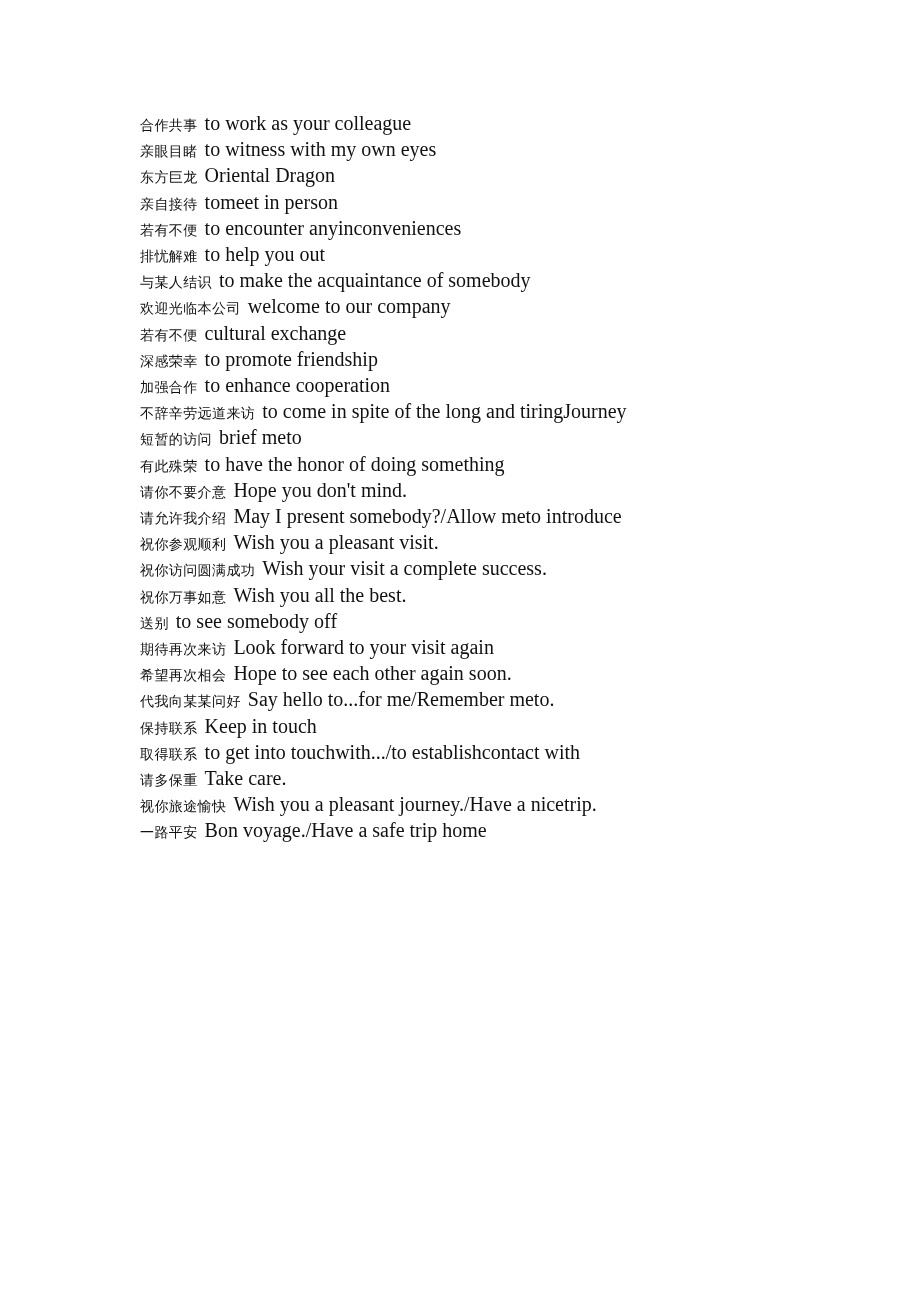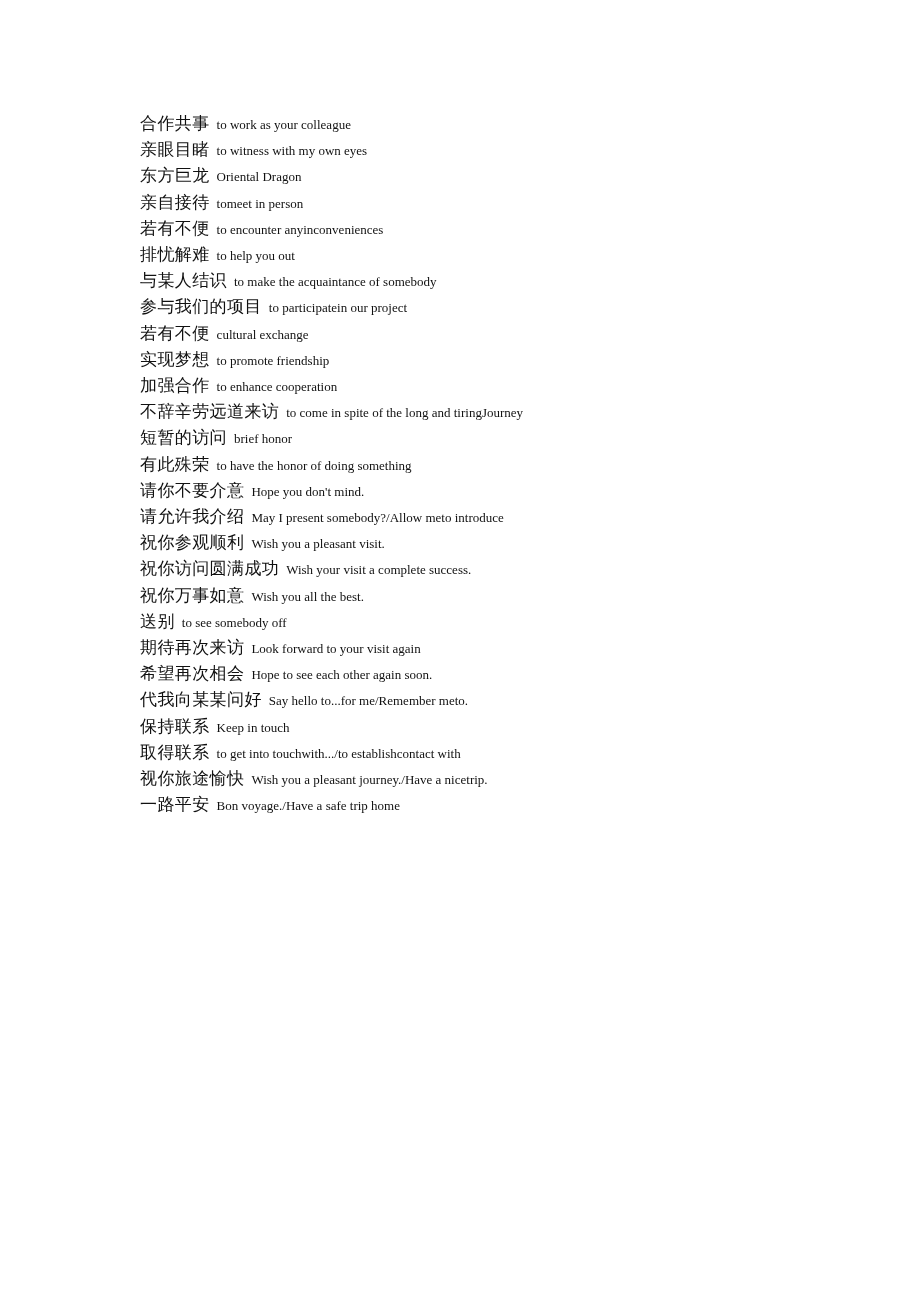--- a/index.html
+++ b/index.html
@@ -32,58 +32,59 @@
     width: 700px;
   }
   .entry {
     font-size: 16.5px;
     line-height: 24.2px;
     white-space: nowrap;
     color: #111111;
   }
   .zh {
     font-family: "DejaVu Sans", "Liberation Sans", sans-serif;
-    font-size: 17px;
+    font-size: 14px;
     letter-spacing: 0.4px;
   }
   .sep {
     display: inline-block;
     width: 7px;
   }
   .en {
     font-family: "Liberation Serif", "DejaVu Serif", serif;
-    font-size: 13px;
+    font-size: 20px;
   }
 </style>
 </head>
 <body>
 
 <div class="page" style="background: rgb(255, 255, 255);">
   <div class="content" style="color: rgb(17, 17, 17);">
       <div class="entry"><span class="zh">合作共事</span><span class="sep"></span><span class="en">to work as your colleague</span></div>
       <div class="entry"><span class="zh">亲眼目睹</span><span class="sep"></span><span class="en">to witness with my own eyes</span></div>
       <div class="entry"><span class="zh">东方巨龙</span><span class="sep"></span><span class="en">Oriental Dragon</span></div>
       <div class="entry"><span class="zh">亲自接待</span><span class="sep"></span><span class="en">tomeet in person</span></div>
       <div class="entry"><span class="zh">若有不便</span><span class="sep"></span><span class="en">to encounter anyinconveniences</span></div>
       <div class="entry"><span class="zh">排忧解难</span><span class="sep"></span><span class="en">to help you out</span></div>
       <div class="entry"><span class="zh">与某人结识</span><span class="sep"></span><span class="en">to make the acquaintance of somebody</span></div>
-      <div class="entry"><span class="zh">参与我们的项目</span><span class="sep"></span><span class="en">to participatein our project</span></div>
+      <div class="entry"><span class="zh">欢迎光临本公司</span><span class="sep"></span><span class="en">welcome to our company</span></div>
       <div class="entry"><span class="zh">若有不便</span><span class="sep"></span><span class="en">cultural exchange</span></div>
-      <div class="entry"><span class="zh">实现梦想</span><span class="sep"></span><span class="en">to promote friendship</span></div>
+      <div class="entry"><span class="zh">深感荣幸</span><span class="sep"></span><span class="en">to promote friendship</span></div>
       <div class="entry"><span class="zh">加强合作</span><span class="sep"></span><span class="en">to enhance cooperation</span></div>
       <div class="entry"><span class="zh">不辞辛劳远道来访</span><span class="sep"></span><span class="en">to come in spite of the long and tiringJourney</span></div>
-      <div class="entry"><span class="zh">短暂的访问</span><span class="sep"></span><span class="en">brief honor</span></div>
+      <div class="entry"><span class="zh">短暂的访问</span><span class="sep"></span><span class="en">brief meto</span></div>
       <div class="entry"><span class="zh">有此殊荣</span><span class="sep"></span><span class="en">to have the honor of doing something</span></div>
       <div class="entry"><span class="zh">请你不要介意</span><span class="sep"></span><span class="en">Hope you don't mind.</span></div>
       <div class="entry"><span class="zh">请允许我介绍</span><span class="sep"></span><span class="en">May I present somebody?/Allow meto introduce</span></div>
       <div class="entry"><span class="zh">祝你参观顺利</span><span class="sep"></span><span class="en">Wish you a pleasant visit.</span></div>
       <div class="entry"><span class="zh">祝你访问圆满成功</span><span class="sep"></span><span class="en">Wish your visit a complete success.</span></div>
       <div class="entry"><span class="zh">祝你万事如意</span><span class="sep"></span><span class="en">Wish you all the best.</span></div>
       <div class="entry"><span class="zh">送别</span><span class="sep"></span><span class="en">to see somebody off</span></div>
       <div class="entry"><span class="zh">期待再次来访</span><span class="sep"></span><span class="en">Look forward to your visit again</span></div>
       <div class="entry"><span class="zh">希望再次相会</span><span class="sep"></span><span class="en">Hope to see each other again soon.</span></div>
       <div class="entry"><span class="zh">代我向某某问好</span><span class="sep"></span><span class="en">Say hello to...for me/Remember meto.</span></div>
       <div class="entry"><span class="zh">保持联系</span><span class="sep"></span><span class="en">Keep in touch</span></div>
       <div class="entry"><span class="zh">取得联系</span><span class="sep"></span><span class="en">to get into touchwith.../to establishcontact with</span></div>
+      <div class="entry"><span class="zh">请多保重</span><span class="sep"></span><span class="en">Take care.</span></div>
       <div class="entry"><span class="zh">视你旅途愉快</span><span class="sep"></span><span class="en">Wish you a pleasant journey./Have a nicetrip.</span></div>
       <div class="entry"><span class="zh">一路平安</span><span class="sep"></span><span class="en">Bon voyage./Have a safe trip home</span></div>
     </div>
 </div>
 
 </body></html>

